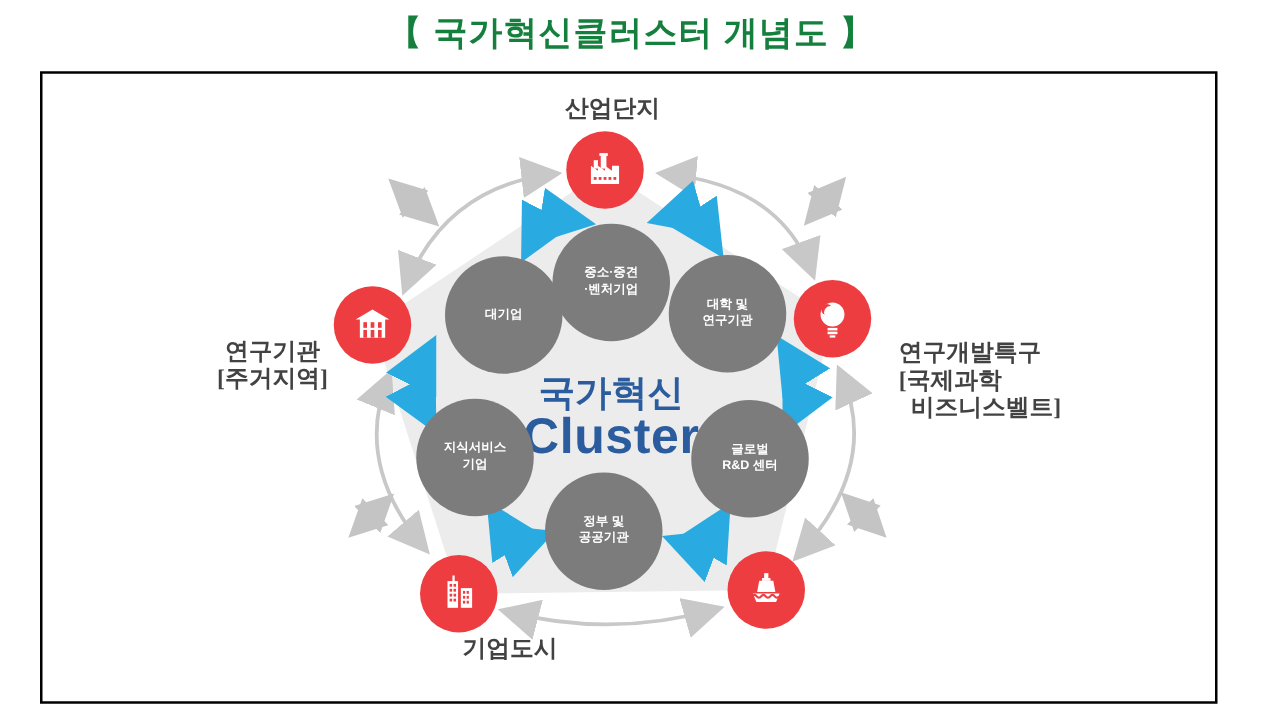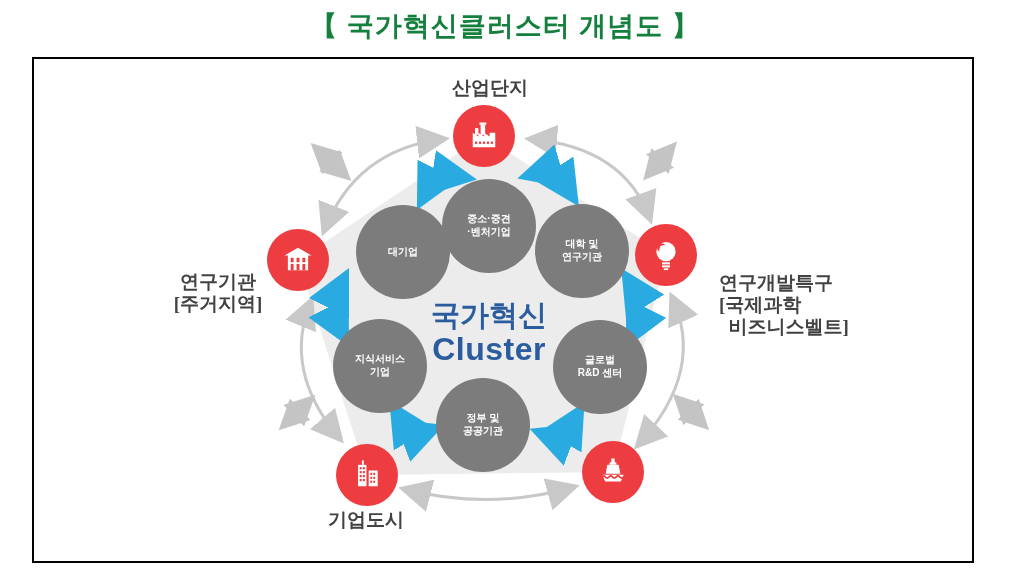--- a/index.html
+++ b/index.html
@@ -14,21 +14,21 @@
        background:#7c7c7c;display:flex;align-items:center;justify-content:center;
        text-align:center;color:#fff;font-size:10px;font-weight:bold;line-height:1.28;
        white-space:pre-wrap;z-index:3;}
   .red-node{position:absolute;width:62px;height:62px;border-radius:50%;
        background:#ee3d40;display:flex;align-items:center;justify-content:center;z-index:3;}
   .outer-label{position:absolute;font-size:19px;font-weight:bold;color:#424242;
        line-height:1.15;white-space:pre-wrap;z-index:3;font-family:Liberation Serif, serif;}
   .center-text{position:absolute;left:355px;top:226px;width:200px;text-align:center;
        color:#2b5d9e;font-weight:bold;z-index:2;}
   .center-text .ko{font-size:29px;line-height:32px;margin-top:14px;}
-  .center-text .en{font-size:32px;line-height:36px;letter-spacing:0.5px;text-align:center;}
+  .center-text .en{font-size:40px;line-height:36px;letter-spacing:0.5px;text-align:center;}
   svg{display:block;}
 </style>
 </head>
 <body>
 
 <div class="page-title">【 국가혁신클러스터 개념도 】</div>
 
 <div class="diagram-box">
 
   <svg class="layer" width="938" height="502" viewBox="0 0 938 502">
@@ -158,15 +158,15 @@
       <path d="M6 20.5 q1.6 -2 3.2 0 t3.2 0 t3.2 0 t3.2 0 t3.2 0 t3.2 0" fill="none" stroke="#ee3d40" stroke-width="1.6"></path>
     </svg>
   </div>
 
   <div class="outer-label" style="left:386px;top:18px;width:140px;text-align:center;">산업단지</div>
   <div class="outer-label" style="left:104px;top:212px;width:160px;text-align:center;">연구기관
 [주거지역]</div>
   <div class="outer-label" style="left:685px;top:213px;width:230px;text-align:left;">연구개발특구
 [국제과학
   비즈니스벨트]</div>
-  <div class="outer-label" style="left:252px;top:450px;width:160px;text-align:center;">기업도시</div>
+  <div class="outer-label" style="left:252px;top:450px;width:160px;text-align:right;">기업도시</div>
 
 </div>
 
 </body></html>

